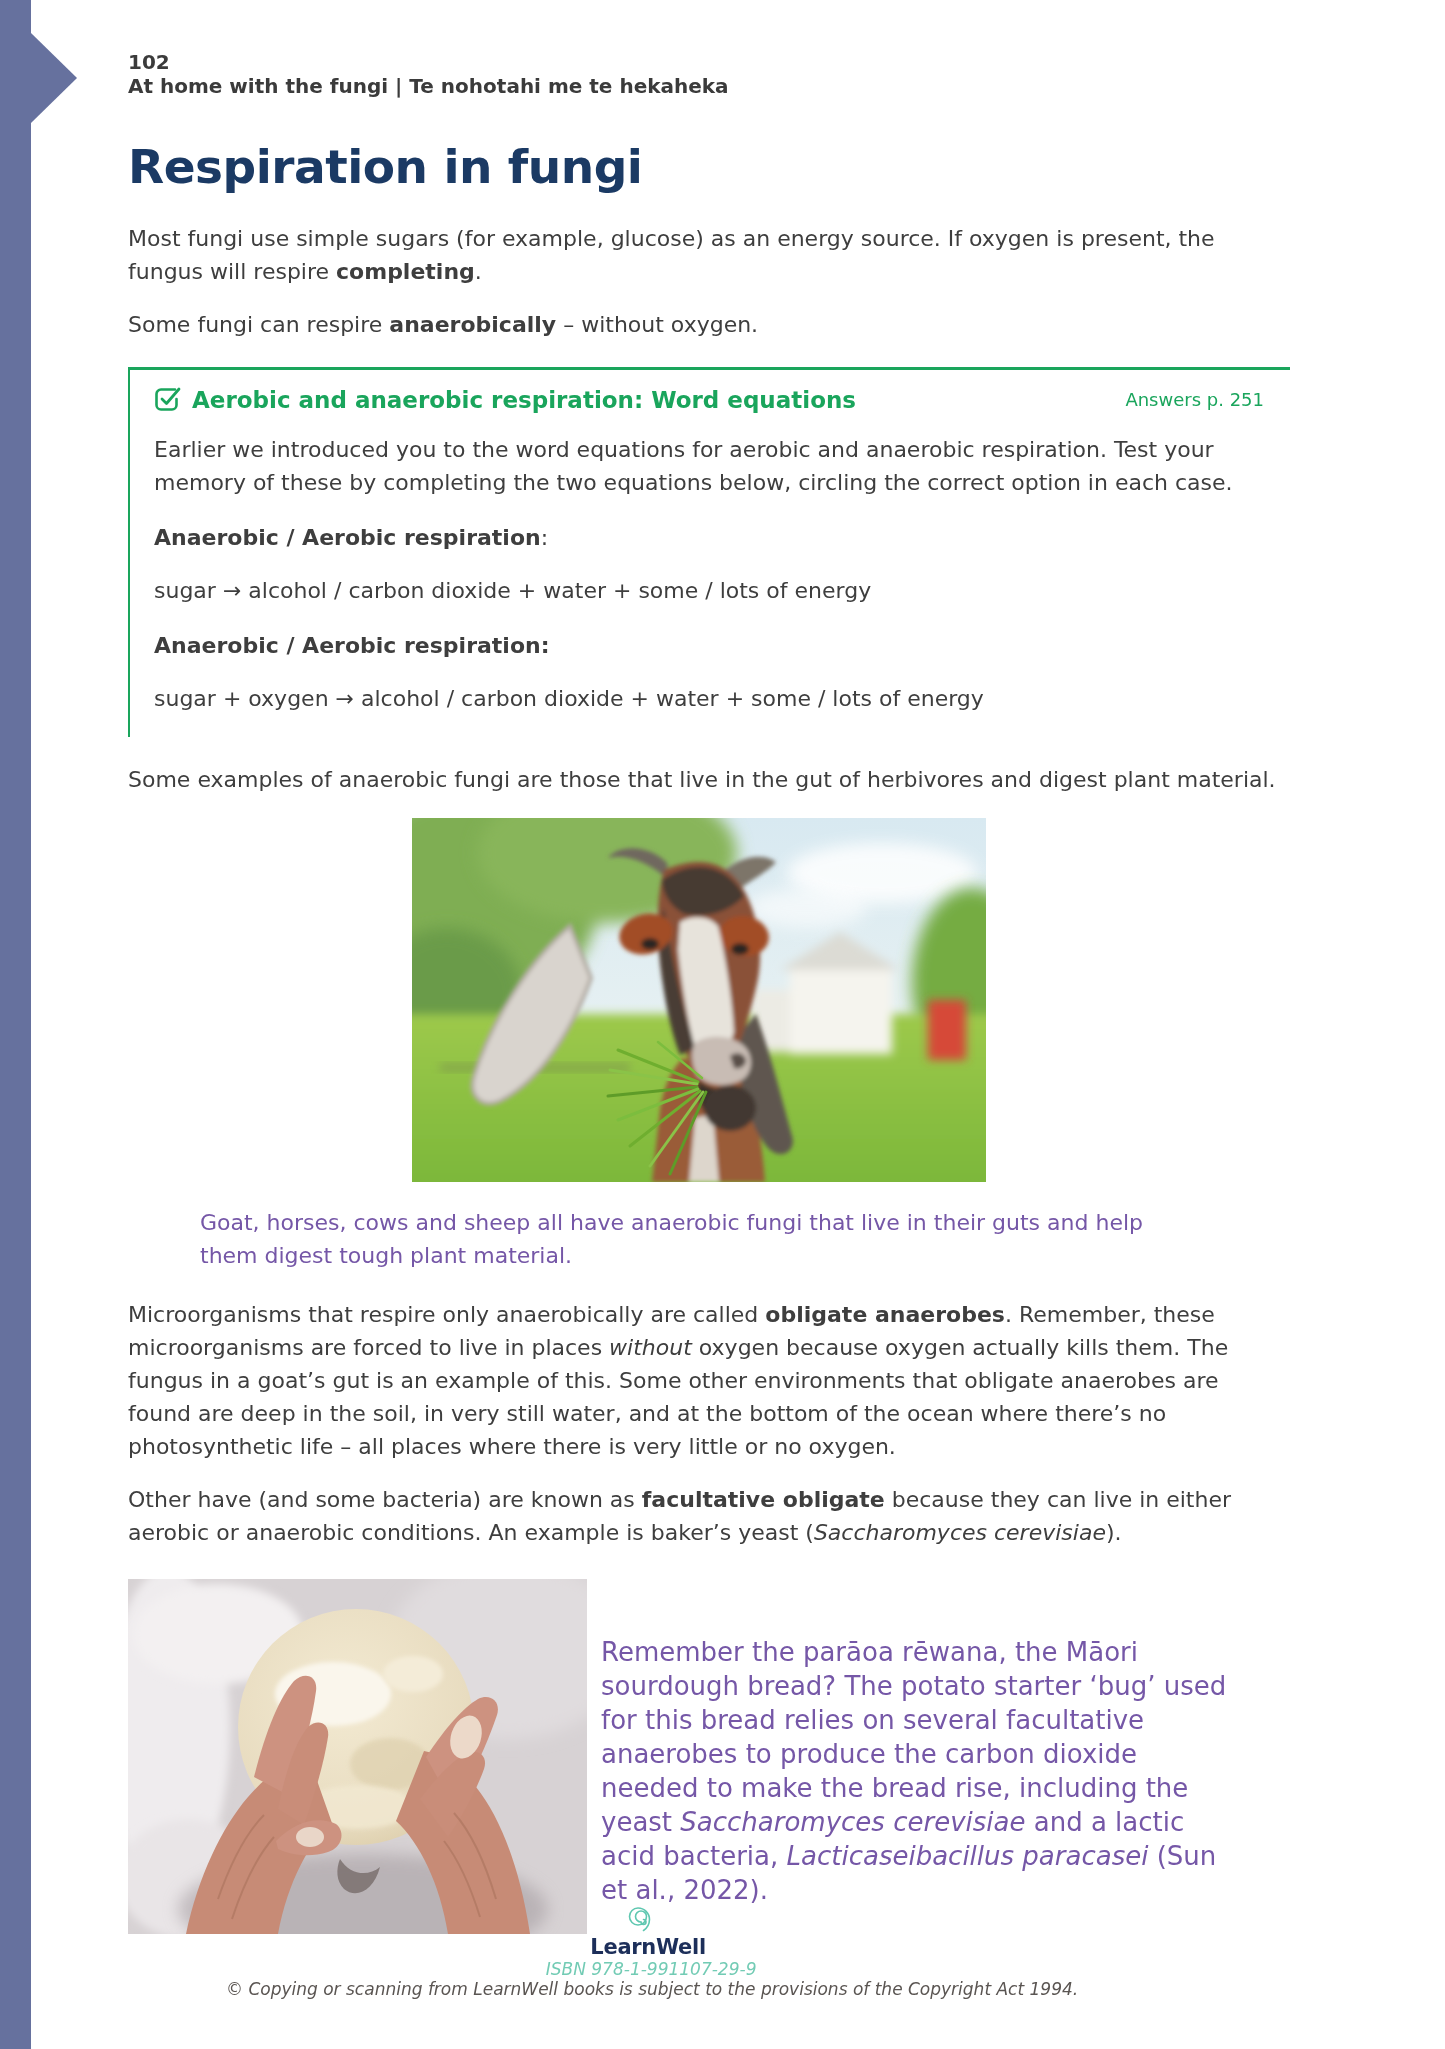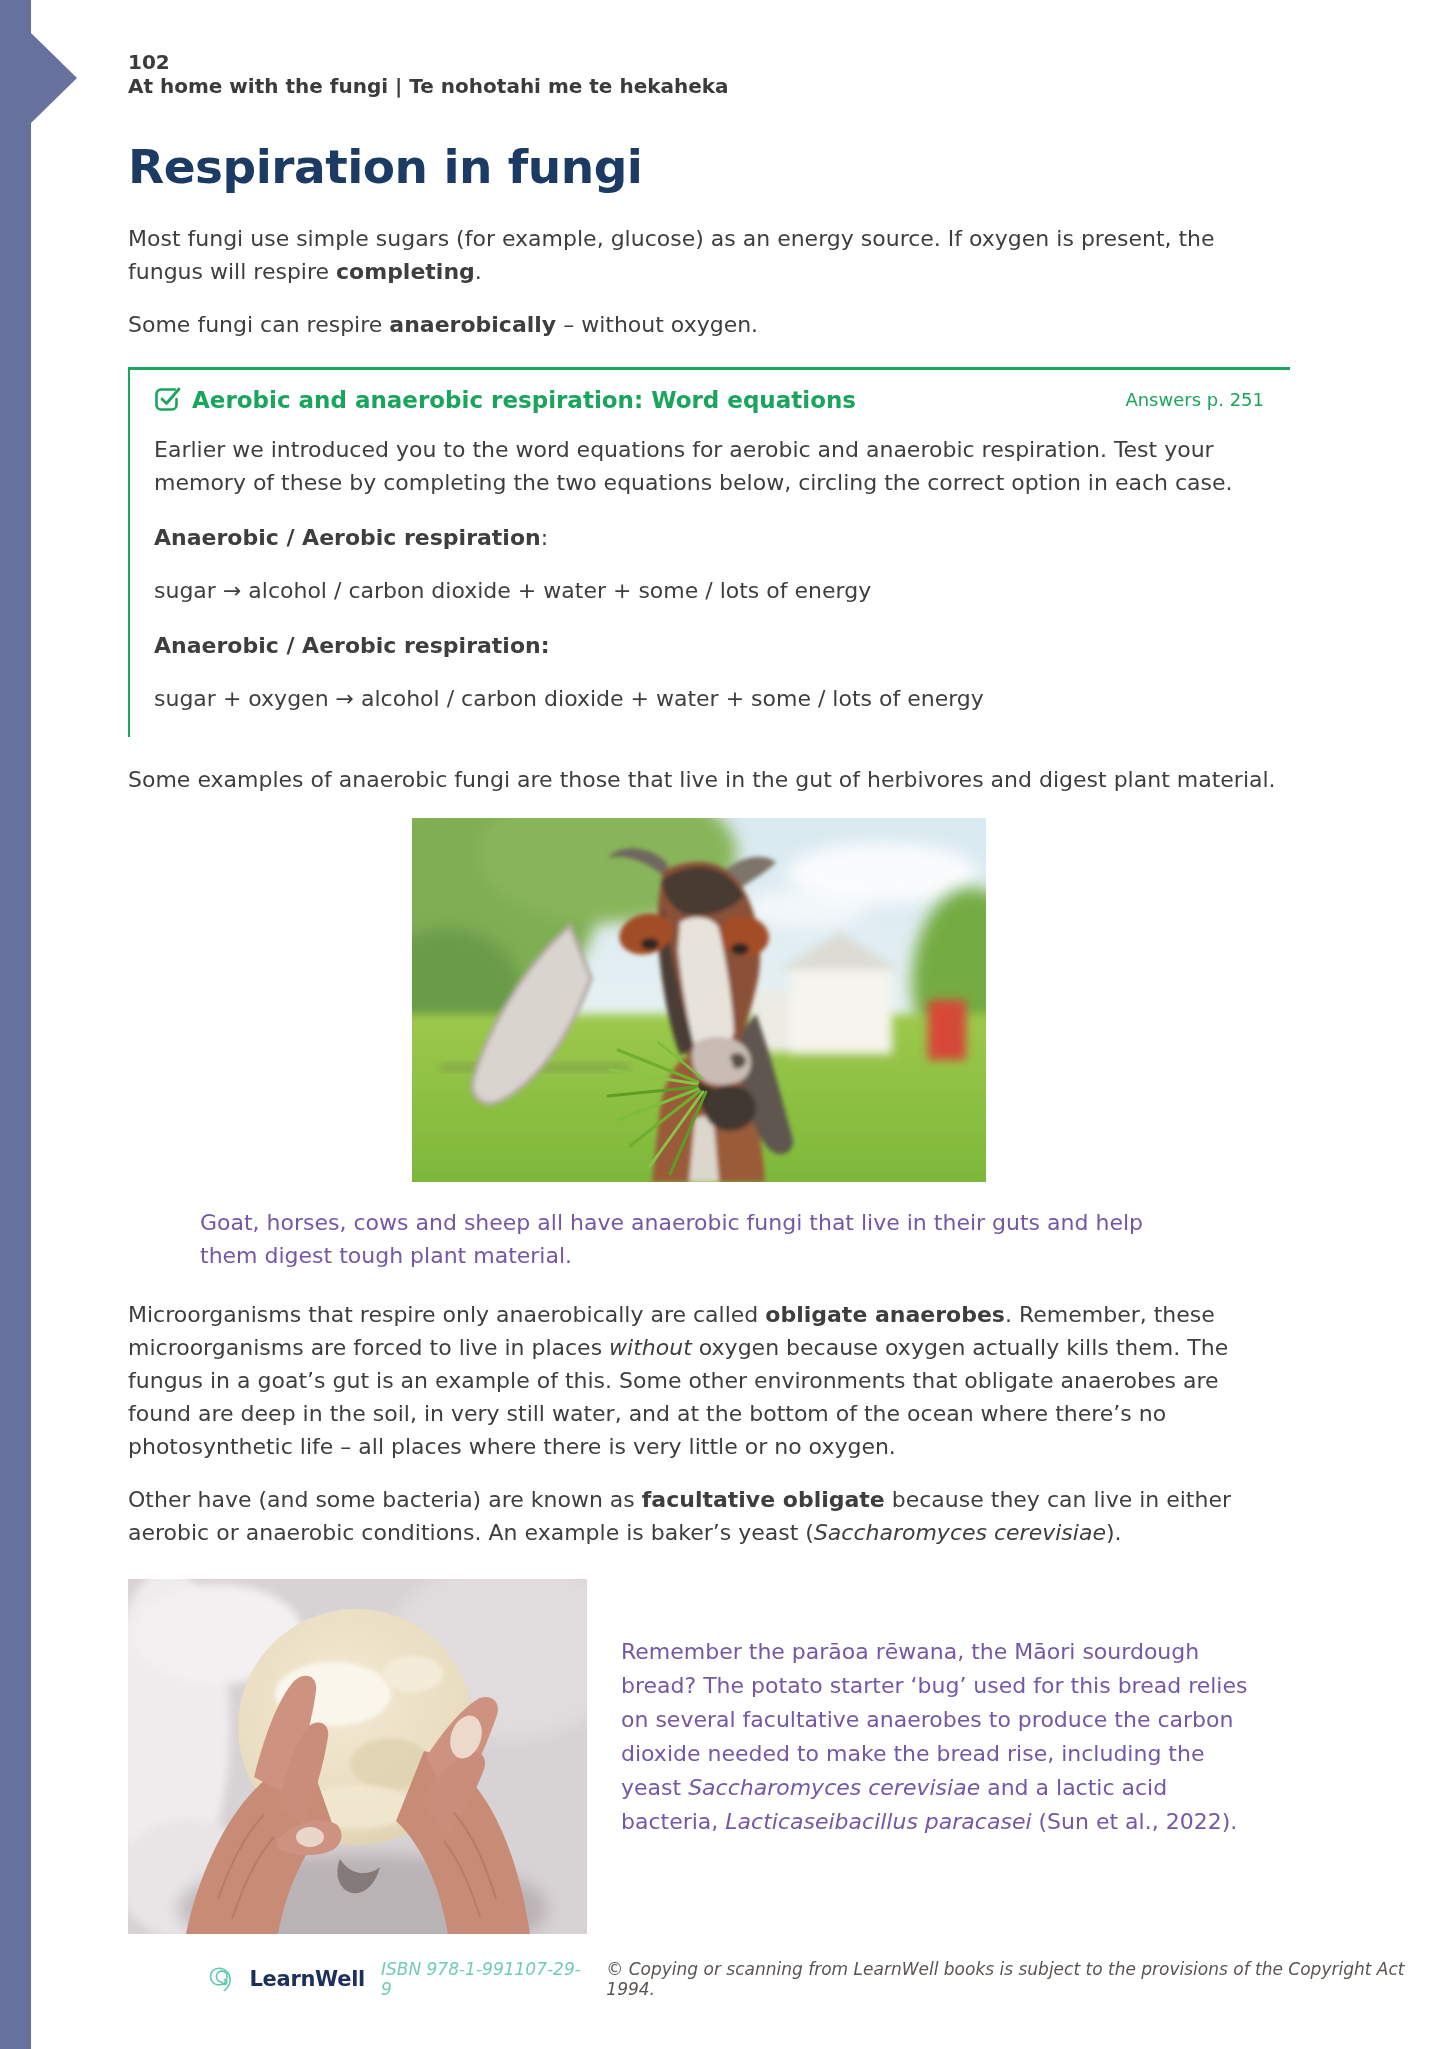--- a/index.html
+++ b/index.html
@@ -24,23 +24,23 @@
   .activity-title{margin-left:11px;font-size:23px;font-weight:bold;color:#1aa55c;}
   .answers{margin-left:auto;font-size:18px;color:#1aa55c;}
   .activity .intro{margin:20px 0 0 0;font-size:22px;line-height:33px;max-width:1115px;}
   .q-label{margin:22px 0 0 0;font-size:22px;line-height:33px;}
   .equation{margin:20px 0 0 0;font-size:22px;line-height:33px;}
   
   .goat-fig{margin:22px 0 0 284px;width:574px;height:364px;}
   .caption{margin:24px 0 0 72px;font-size:22px;line-height:33px;color:#7557a7;max-width:990px;}
   .bread-row{margin-top:30px;display:flex;}
   .bread-fig{width:459px;height:355px;flex:0 0 auto;}
-  .bread-text{margin-left:34px;padding-top:56px;width:640px;font-size:22px;line-height:34px;color:#7557a7;}
-  
-  .footer{position:absolute;left:208px;bottom:50px;display:flex;align-items:center;}
+  .bread-text{margin-left:14px;padding-top:56px;width:640px;font-size:26px;line-height:34px;color:#7557a7;}
+  
+  .footer{position:absolute;left:208px;bottom:50px;display:flex;align-items:center;flex-direction:column;}
   .brand{margin-left:10px;font-size:21px;font-weight:bold;color:#1d2f5a;letter-spacing:-0.3px;}
   .isbn{margin-left:16px;font-size:17px;font-style:italic;color:#72cbb4;}
   .copyright{margin-left:18px;font-size:17px;font-style:italic;color:#5a5552;}
   svg{display:block;}
 </style>
 </head>
 <body>
 
 <div class="ribbon"></div>
 <svg class="ribbon-arrow" viewBox="0 0 46 90">

